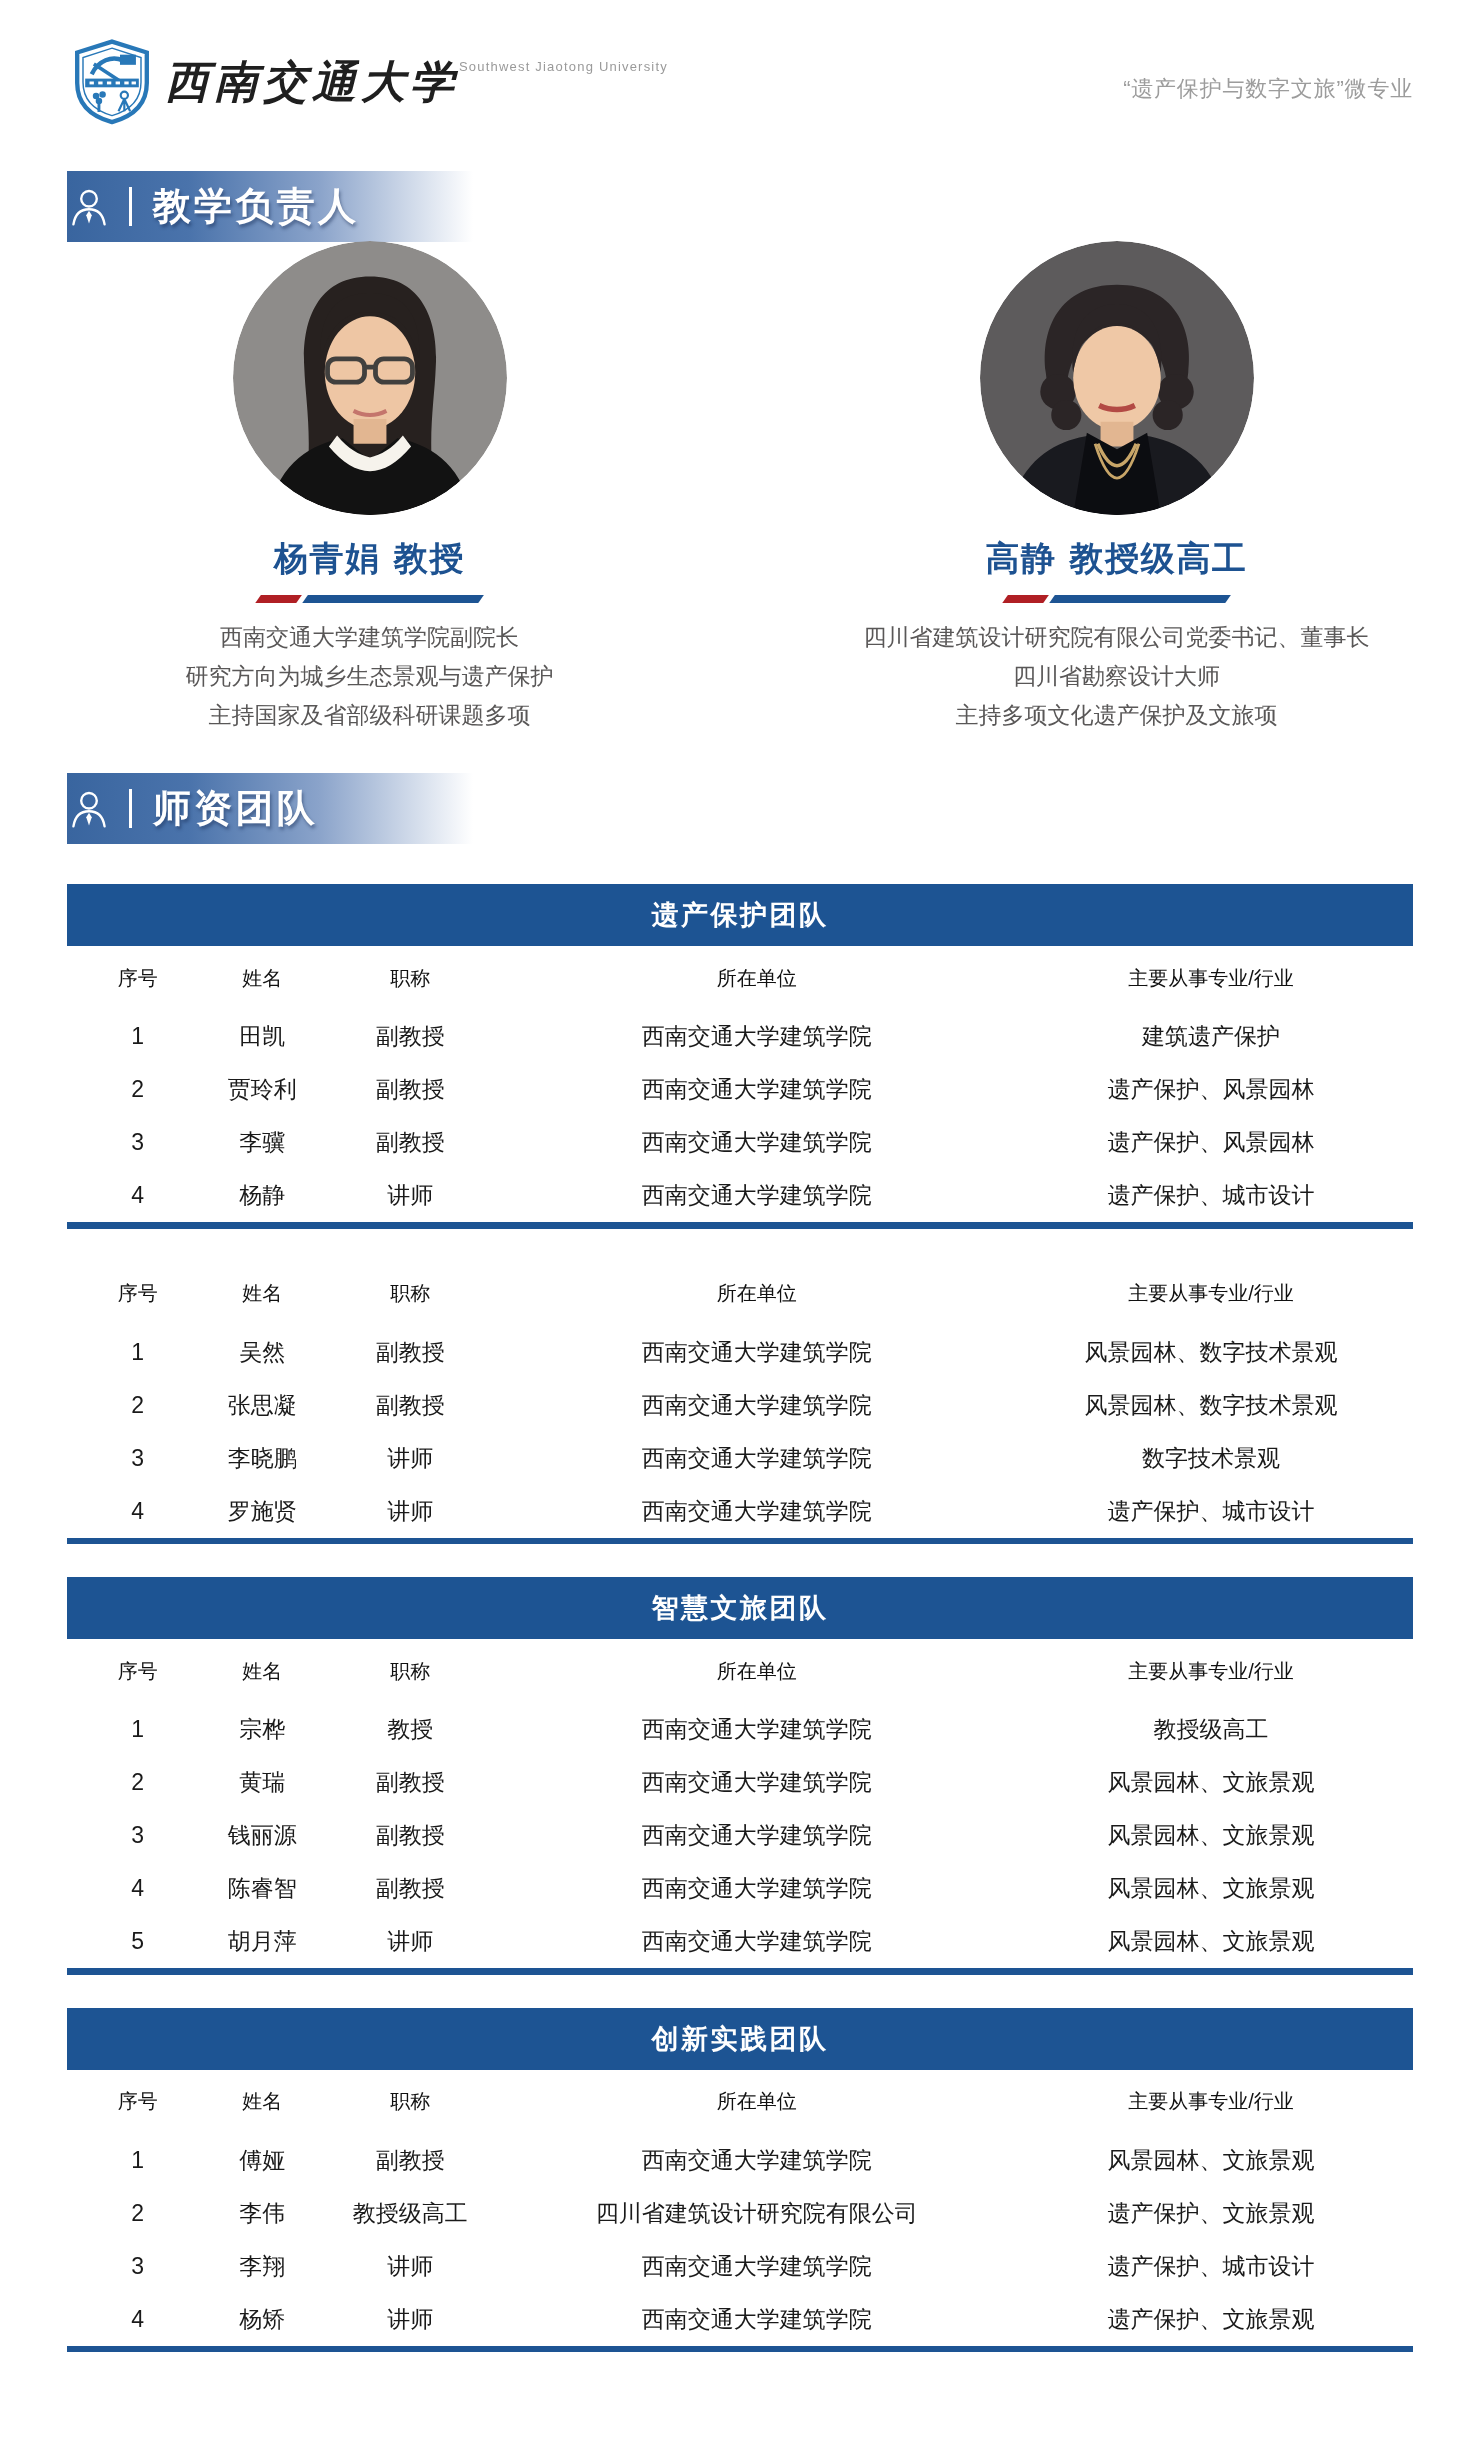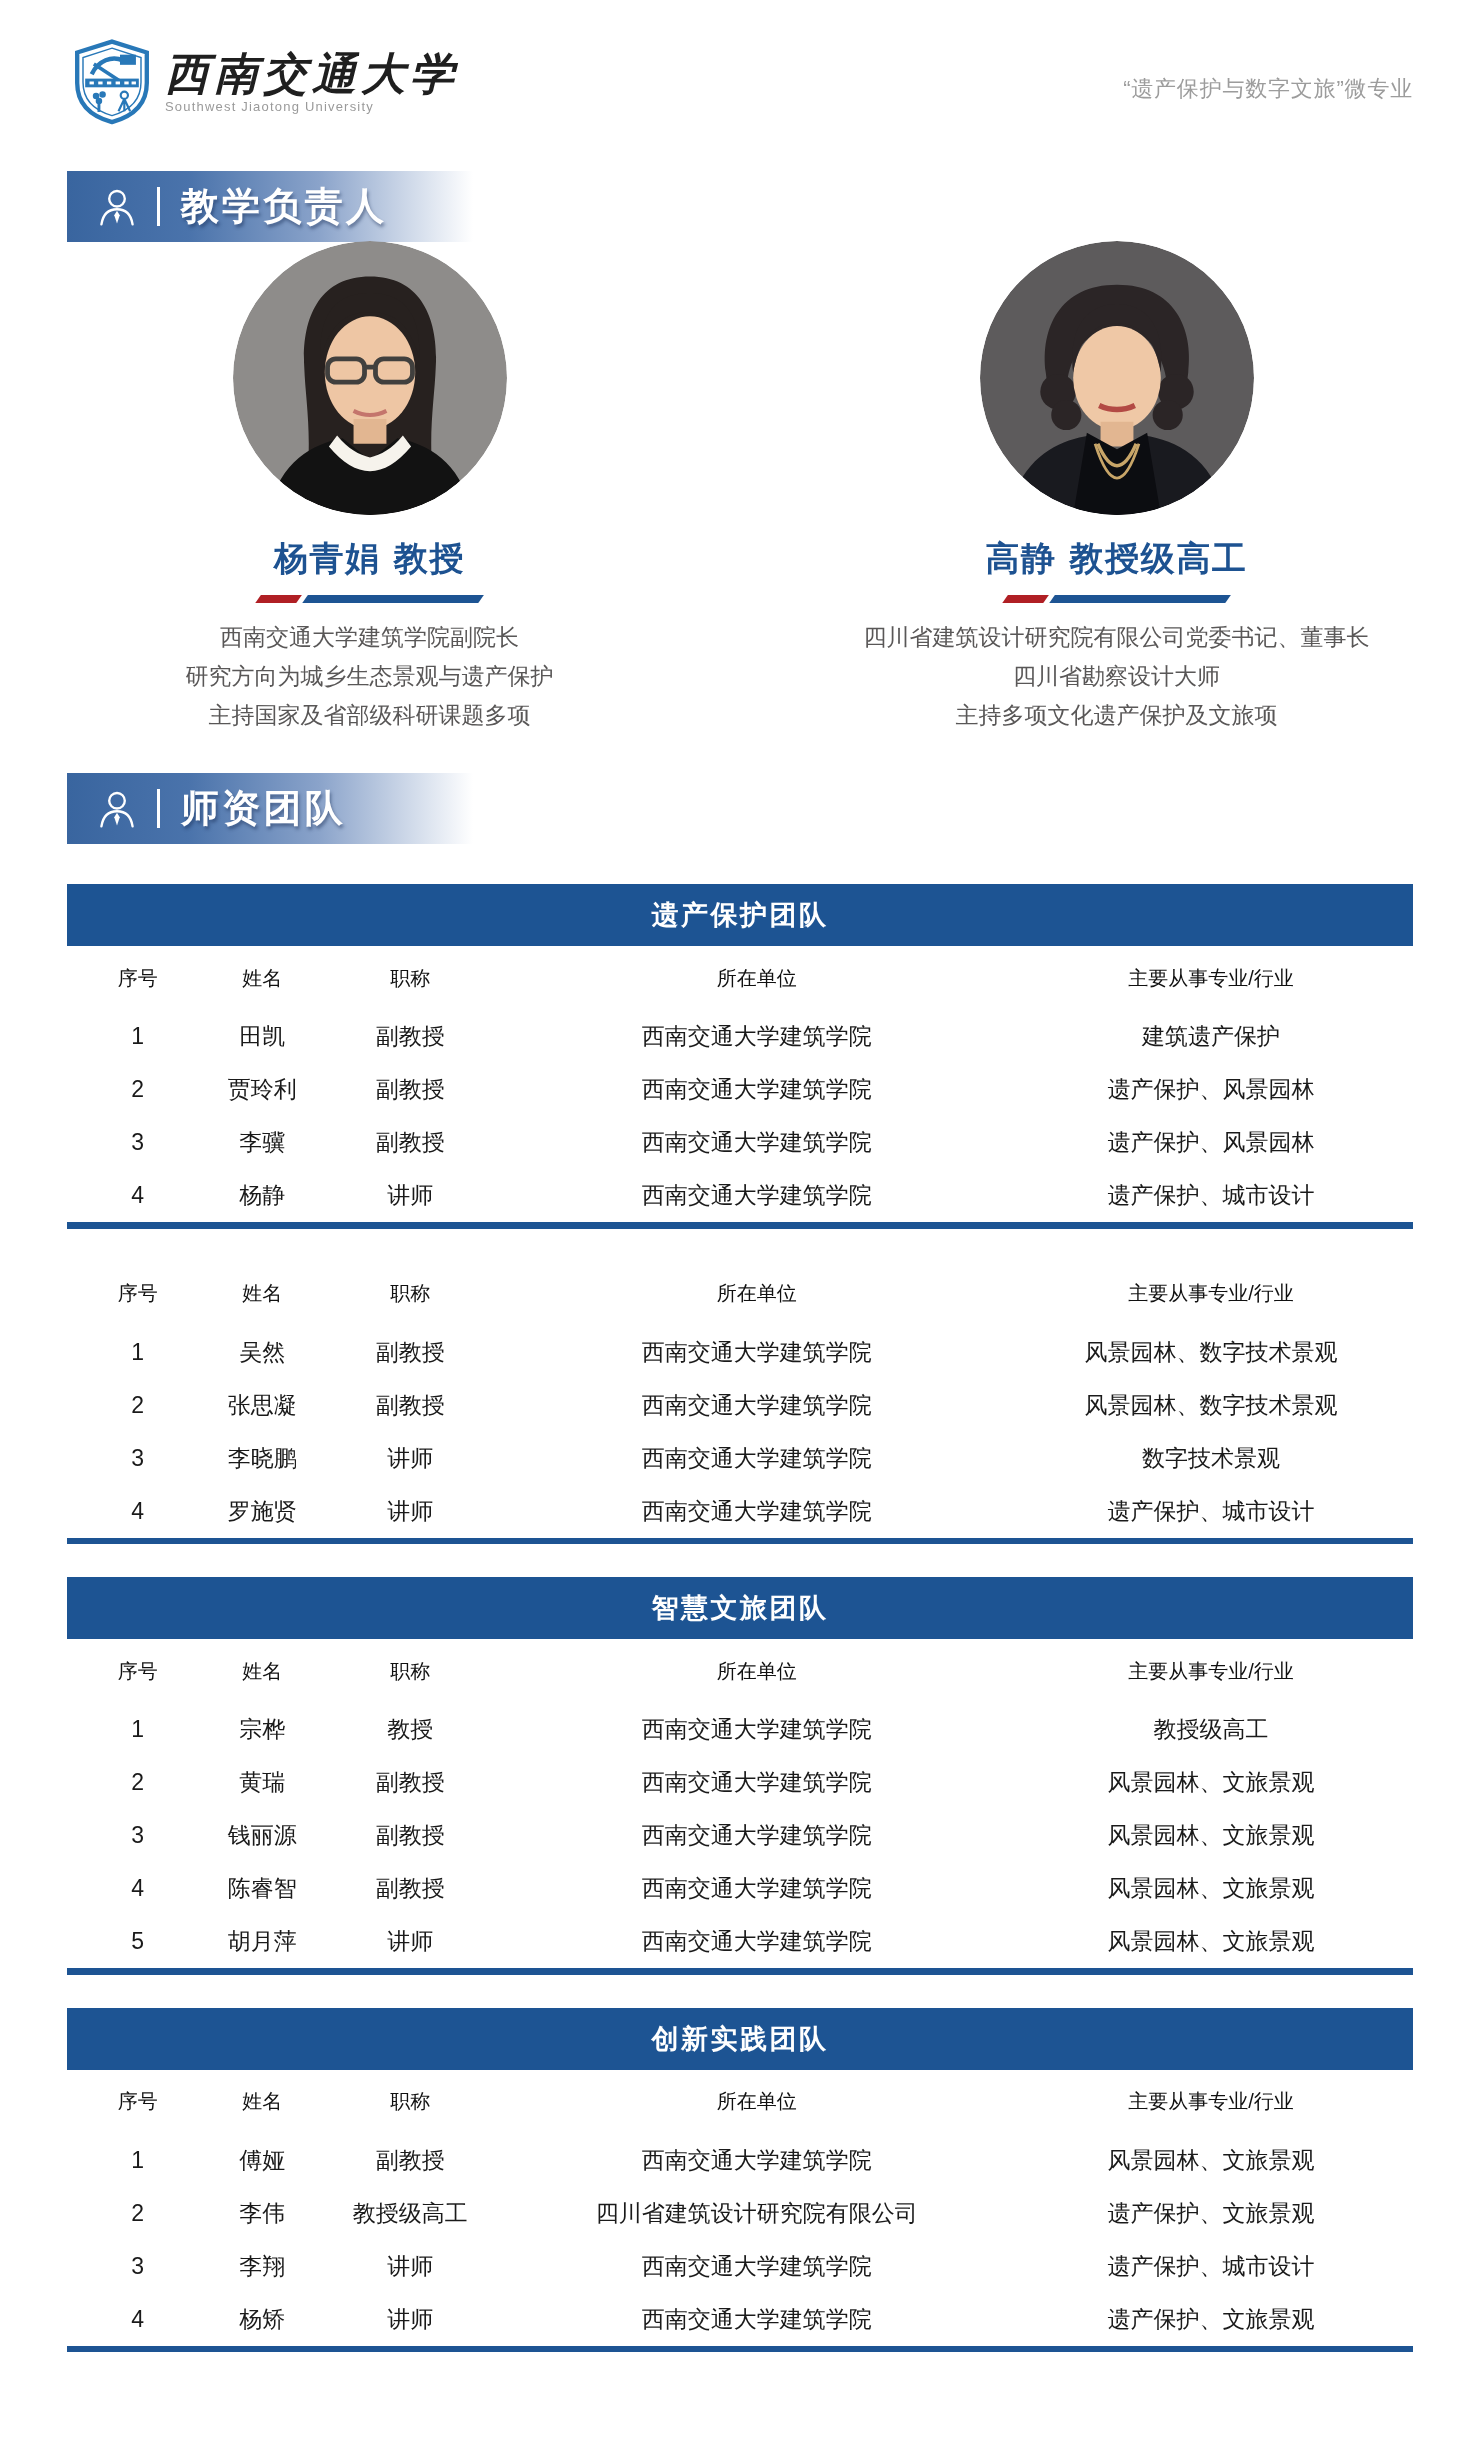--- a/index.html
+++ b/index.html
@@ -6,29 +6,29 @@
   .page {
     position:relative; width:1480px; height:2462px; background:#ffffff;
     font-family:"Liberation Sans", sans-serif; overflow:hidden;
   }
 
   
   .top-header { position:absolute; left:72px; top:38px; right:67px;
     display:flex; justify-content:space-between; align-items:flex-start; }
   .logo { display:flex; align-items:center; gap:13px; }
   .logo-shield { width:80px; height:87px; display:block; }
-  .logo-texts { display:flex; flex-direction:column; }
+  .logo-texts { display:flex; }
   .logo-text-cn { font-family:"DejaVu Serif", serif; font-style:italic; font-weight:bold;
     font-size:44px; color:#1f1f1f; letter-spacing:5px; line-height:49px; }
   .logo-text-en { font-size:13px; color:#9a9a9a; letter-spacing:1.2px; margin-top:1.6px; }
   .tagline { margin-top:36px; font-size:22px; color:#9c9c9c; letter-spacing:0.8px; }
 
   
   .section-header { position:absolute; left:67px; width:406px; height:71px;
-    display:flex; align-items:center; padding-left:28px; box-sizing:border-box;
+    display:flex; align-items:center; box-sizing:border-box;
     background:linear-gradient(90deg,#39659f 0%, #4a73ab 30%, #8aa3ca 62%, rgba(255,255,255,0) 100%); }
   #section-leaders { top:171px; }
   #section-faculty { top:773px; }
   .person-icon { width:44px; height:44px; flex:0 0 auto; }
   .section-divider { width:2.5px; height:39px; background:#ffffff; margin:0 21.3px 0 18px; }
   .section-title { color:#ffffff; font-size:38px; font-weight:bold; letter-spacing:3.3px;
     text-shadow:1.6px 2.5px 3.3px rgba(20,40,80,0.45); white-space:nowrap; }
 
   
   .leader-card { position:absolute; top:241px; width:575px;

